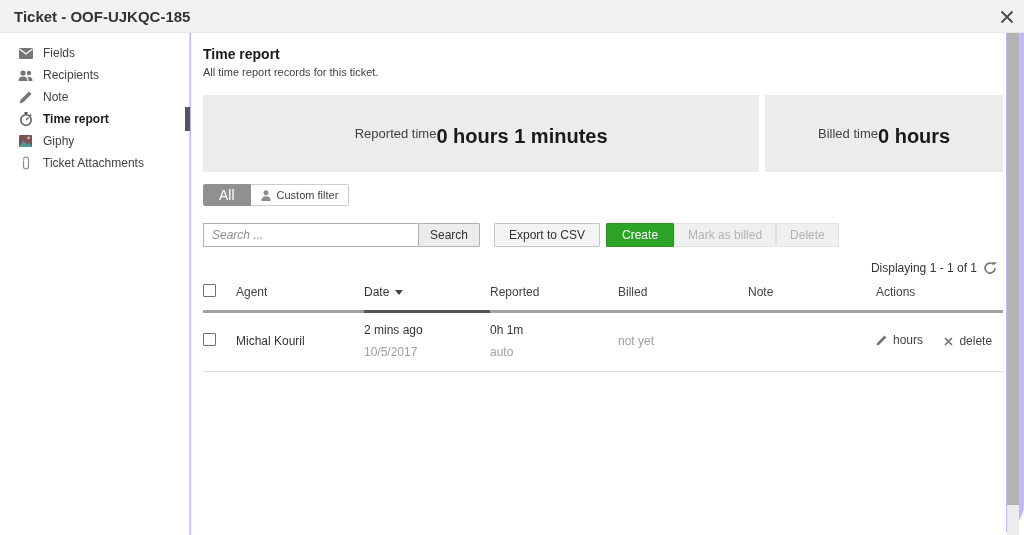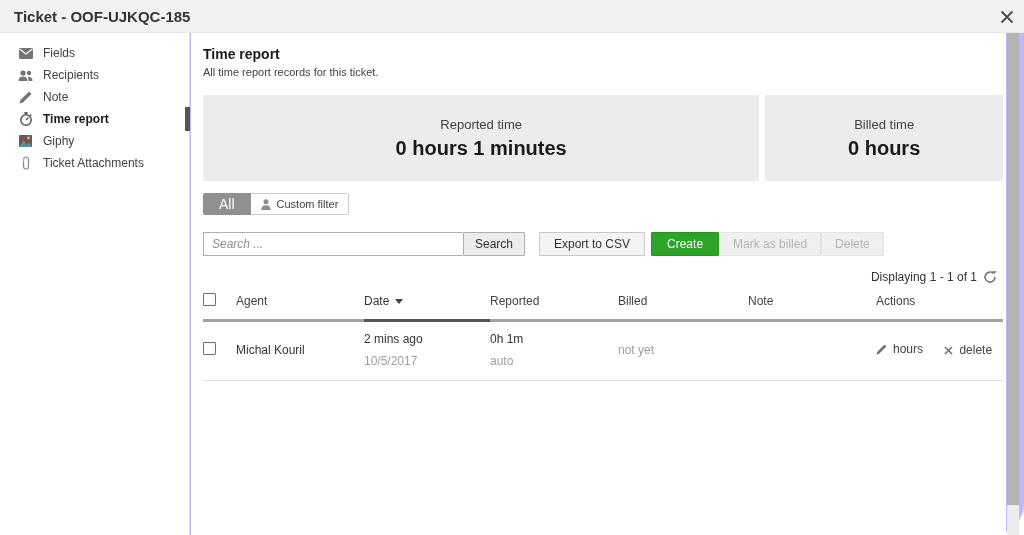--- a/index.html
+++ b/index.html
@@ -32,37 +32,37 @@
   .side-item.active::after { content:""; position:absolute; right:-1px; top:-1px;
                width:5px; height:24px; background:#555; }
 
   
   .main { position:absolute; left:191px; top:33px; width:815px; height:502px;
           background:#fff; padding:13px 3px 0 12px; }
   .heading { font-size:14px; font-weight:bold; color:#1a1a1a; }
   .subheading { font-size:11px; color:#424242; margin-top:4px; }
 
   .summary-row { display:flex; gap:6px; margin-top:17px; }
-  .summary-box { background:#ececec; height:86px; display:flex; flex-direction:column;
+  .summary-box { background:#ececec; height:77px; display:flex; flex-direction:row;
                  align-items:center; justify-content:center; }
   .summary-box.wide { flex:2.34; }
   .summary-box.narrow { flex:1; }
   .summary-label { font-size:13px; color:#424242; }
   .summary-value { font-size:20px; font-weight:bold; color:#1a1a1a; margin-top:5px; }
 
   .filter-tabs { display:flex; margin-top:12px; }
   .tab-all { background:#909090; color:#fff; font-size:14px; padding:0 15px;
              height:22px; display:flex; align-items:center; border:1px solid #909090;
              border-radius:2px 0 0 2px; cursor:pointer; }
   .tab-custom { background:#fff; color:#424242; font-size:11px; padding:0 10px;
              height:22px; display:flex; align-items:center; gap:6px;
              border:1px solid #ccc; border-left:none; border-radius:0 2px 2px 0; cursor:pointer; }
 
   .toolbar { display:flex; align-items:center; margin-top:17px; }
-  .search-input { width:260px; height:24px; border:1px solid #b0b0b0; border-right:none;
+  .search-input { width:215px; height:24px; border:1px solid #b0b0b0; border-right:none;
              padding:0 8px; font-size:12px; font-style:italic; color:#333;
              font-family:"Liberation Sans","DejaVu Sans",sans-serif; outline:none; }
   .search-input::placeholder { color:#8d8d8d; font-style:italic; }
   .btn { height:24px; font-size:12px; display:flex; align-items:center;
          justify-content:center; cursor:pointer; border-radius:1px; }
   .btn-search { width:62px; background:#ececec; border:1px solid #b0b0b0; color:#333; }
   .btn-export { margin-left:14px; padding:0 14px; background:#f4f4f4;
                 border:1px solid #c7c7c7; color:#333; }
   .btn-create { margin-left:6px; padding:0 15px; background:#2ba427;
                 border:1px solid #27941f; color:#fff; }

